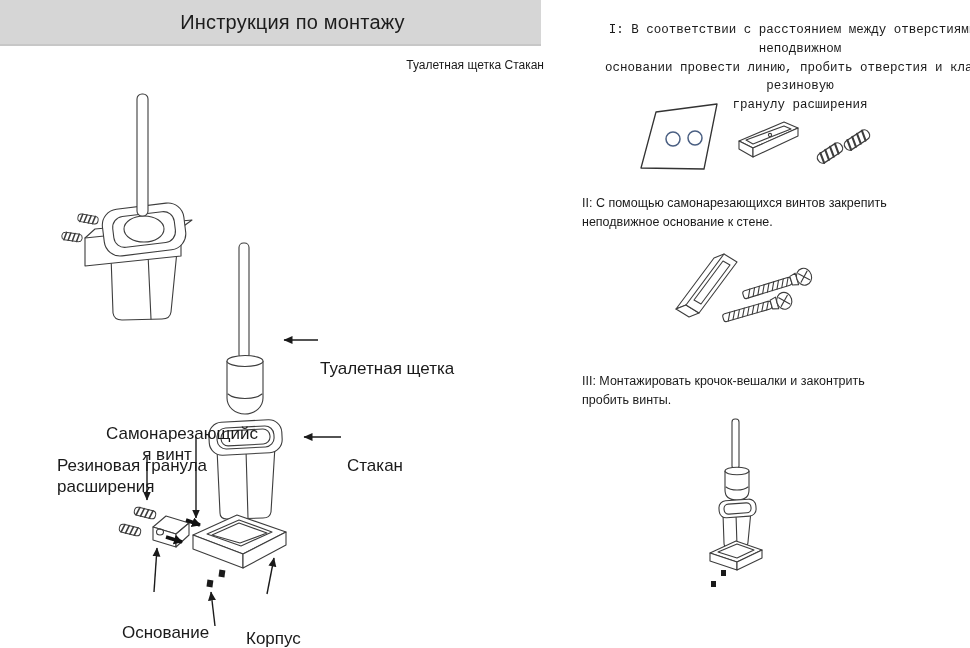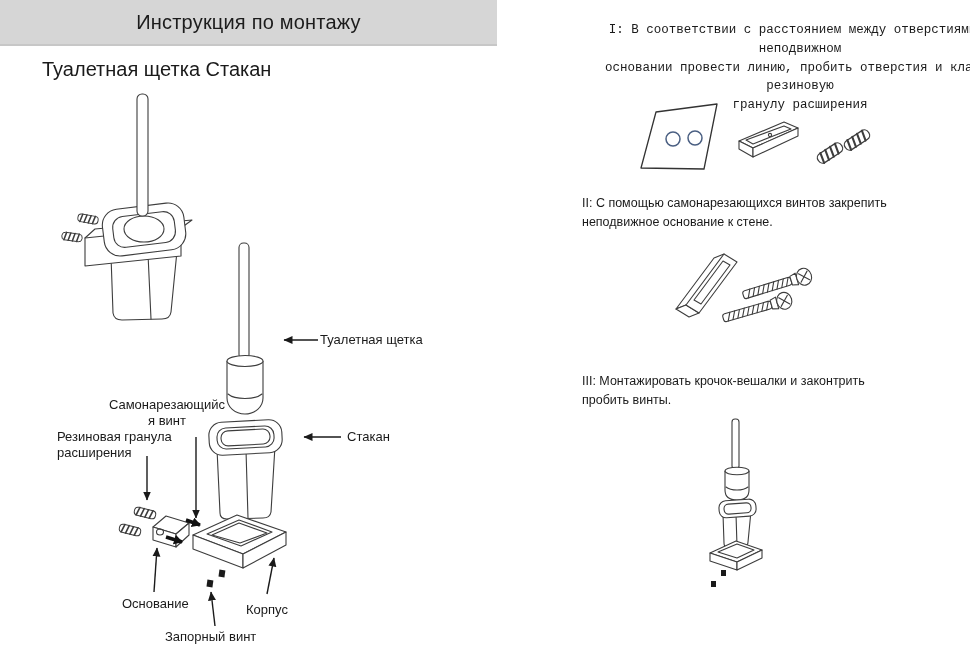--- a/index.html
+++ b/index.html
@@ -1,29 +1,29 @@
 <!DOCTYPE html>
 <html><head>
 <meta charset="utf-8">
 <style>
   html,body{margin:0;padding:0;}
   body{
     width:970px;height:648px;position:relative;overflow:hidden;
     background:#ffffff;color:#1a1a1a;
     font-family:"Liberation Sans", sans-serif;
   }
-  .abs{position:absolute;}
+  .abs{position:absolute;padding-left:44px;}
   .header-bar{
     left:0;top:0;width:497px;height:44px;
     background:#d6d6d6;border-bottom:2px solid #c7c7c7;
     display:flex;align-items:center;justify-content:center;
   }
   .page-title{font-size:20px;color:#1c1c1c;letter-spacing:.2px;}
-  .subtitle{left:0;top:58px;width:500px;text-align:left;font-size:20px;margin-left:42px;}
-  .lbl{position:absolute;font-size:13px;white-space:pre-line;line-height:1.25;}
+  .subtitle{left:0;top:58px;width:500px;text-align:right;font-size:12px;}
+  .lbl{position:absolute;font-size:17px;white-space:pre-line;line-height:1.25;margin-top:26px;}
   .lbl.center{text-align:center;}
   .step{position:absolute;font-size:12.5px;line-height:1.5;white-space:pre-line;}
   .step.center{text-align:center;}
   svg{position:absolute;left:0;top:0;}
   .ln{fill:none;stroke:#3d3d3d;stroke-width:1.1;stroke-linecap:round;stroke-linejoin:round;}
   .wh{fill:#ffffff;stroke:#3d3d3d;stroke-width:1.1;stroke-linejoin:round;}
   .blk{fill:#1a1a1a;stroke:none;}
   .arr{fill:none;stroke:#1a1a1a;stroke-width:1.4;}
   .arrBig{fill:none;stroke:#111111;stroke-width:3.5;}
   .hole{fill:none;stroke:#4a5f82;stroke-width:1.5;}

